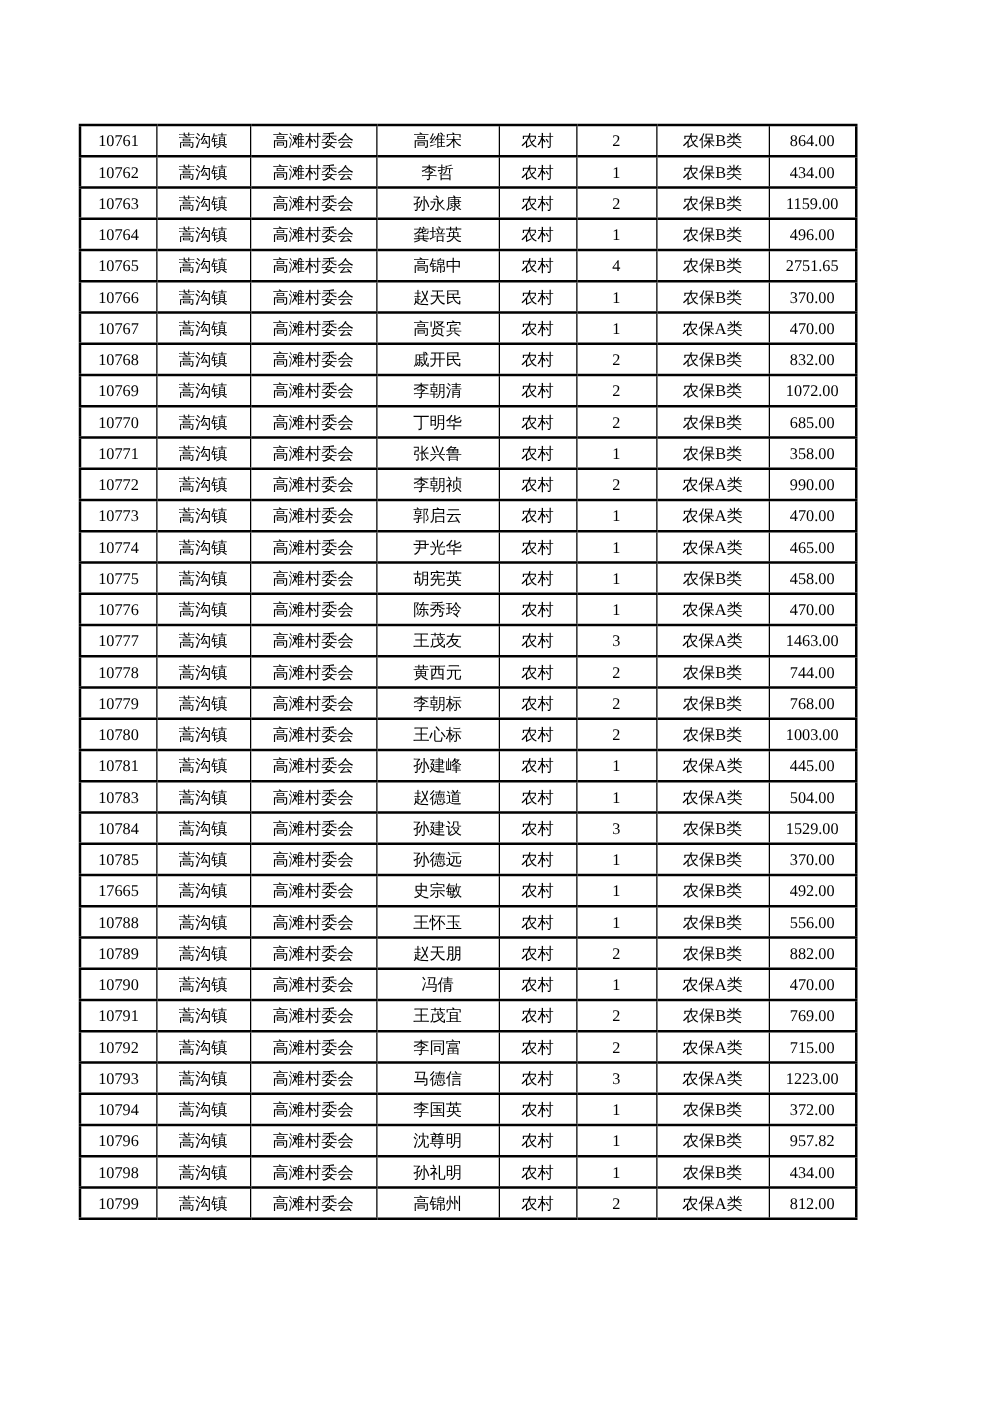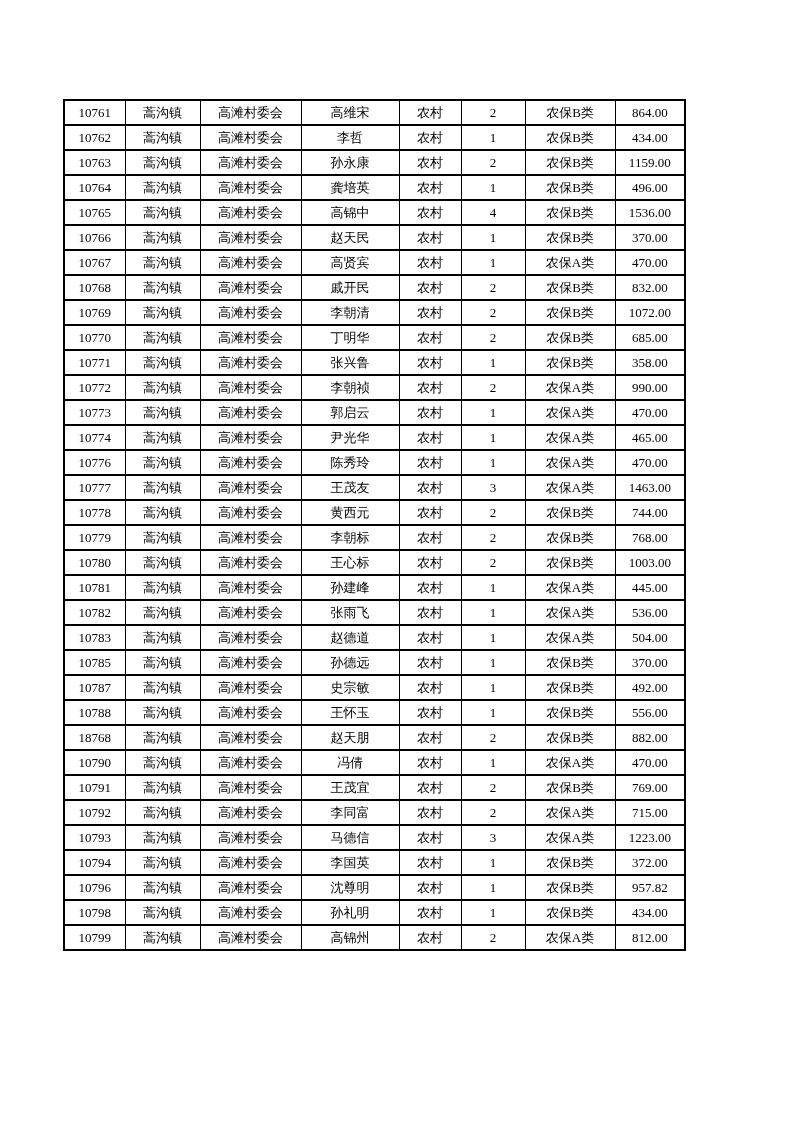--- a/index.html
+++ b/index.html
@@ -108,21 +108,21 @@
           <td>496.00</td>
         </tr>
         <tr>
           <td>10765</td>
           <td>蒿沟镇</td>
           <td>高滩村委会</td>
           <td>高锦中</td>
           <td>农村</td>
           <td>4</td>
           <td>农保B类</td>
-          <td>1536.00</td>
+          <td>2751.65</td>
         </tr>
         <tr>
           <td>10766</td>
           <td>蒿沟镇</td>
           <td>高滩村委会</td>
           <td>赵天民</td>
           <td>农村</td>
           <td>1</td>
           <td>农保B类</td>
           <td>370.00</td>
@@ -201,20 +201,30 @@
           <td>10774</td>
           <td>蒿沟镇</td>
           <td>高滩村委会</td>
           <td>尹光华</td>
           <td>农村</td>
           <td>1</td>
           <td>农保A类</td>
           <td>465.00</td>
         </tr>
         <tr>
+          <td>10775</td>
+          <td>蒿沟镇</td>
+          <td>高滩村委会</td>
+          <td>胡宪英</td>
+          <td>农村</td>
+          <td>1</td>
+          <td>农保B类</td>
+          <td>458.00</td>
+        </tr>
+        <tr>
           <td>10776</td>
           <td>蒿沟镇</td>
           <td>高滩村委会</td>
           <td>陈秀玲</td>
           <td>农村</td>
           <td>1</td>
           <td>农保A类</td>
           <td>470.00</td>
         </tr>
         <tr>
@@ -261,71 +271,71 @@
           <td>10781</td>
           <td>蒿沟镇</td>
           <td>高滩村委会</td>
           <td>孙建峰</td>
           <td>农村</td>
           <td>1</td>
           <td>农保A类</td>
           <td>445.00</td>
         </tr>
         <tr>
-          <td>10782</td>
-          <td>蒿沟镇</td>
-          <td>高滩村委会</td>
-          <td>张雨飞</td>
-          <td>农村</td>
-          <td>1</td>
-          <td>农保A类</td>
-          <td>536.00</td>
-        </tr>
-        <tr>
           <td>10783</td>
           <td>蒿沟镇</td>
           <td>高滩村委会</td>
           <td>赵德道</td>
           <td>农村</td>
           <td>1</td>
           <td>农保A类</td>
           <td>504.00</td>
         </tr>
         <tr>
+          <td>10784</td>
+          <td>蒿沟镇</td>
+          <td>高滩村委会</td>
+          <td>孙建设</td>
+          <td>农村</td>
+          <td>3</td>
+          <td>农保B类</td>
+          <td>1529.00</td>
+        </tr>
+        <tr>
           <td>10785</td>
           <td>蒿沟镇</td>
           <td>高滩村委会</td>
           <td>孙德远</td>
           <td>农村</td>
           <td>1</td>
           <td>农保B类</td>
           <td>370.00</td>
         </tr>
         <tr>
-          <td>10787</td>
+          <td>17665</td>
           <td>蒿沟镇</td>
           <td>高滩村委会</td>
           <td>史宗敏</td>
           <td>农村</td>
           <td>1</td>
           <td>农保B类</td>
           <td>492.00</td>
         </tr>
         <tr>
           <td>10788</td>
           <td>蒿沟镇</td>
           <td>高滩村委会</td>
           <td>王怀玉</td>
           <td>农村</td>
           <td>1</td>
           <td>农保B类</td>
           <td>556.00</td>
         </tr>
         <tr>
-          <td>18768</td>
+          <td>10789</td>
           <td>蒿沟镇</td>
           <td>高滩村委会</td>
           <td>赵天朋</td>
           <td>农村</td>
           <td>2</td>
           <td>农保B类</td>
           <td>882.00</td>
         </tr>
         <tr>
           <td>10790</td>

